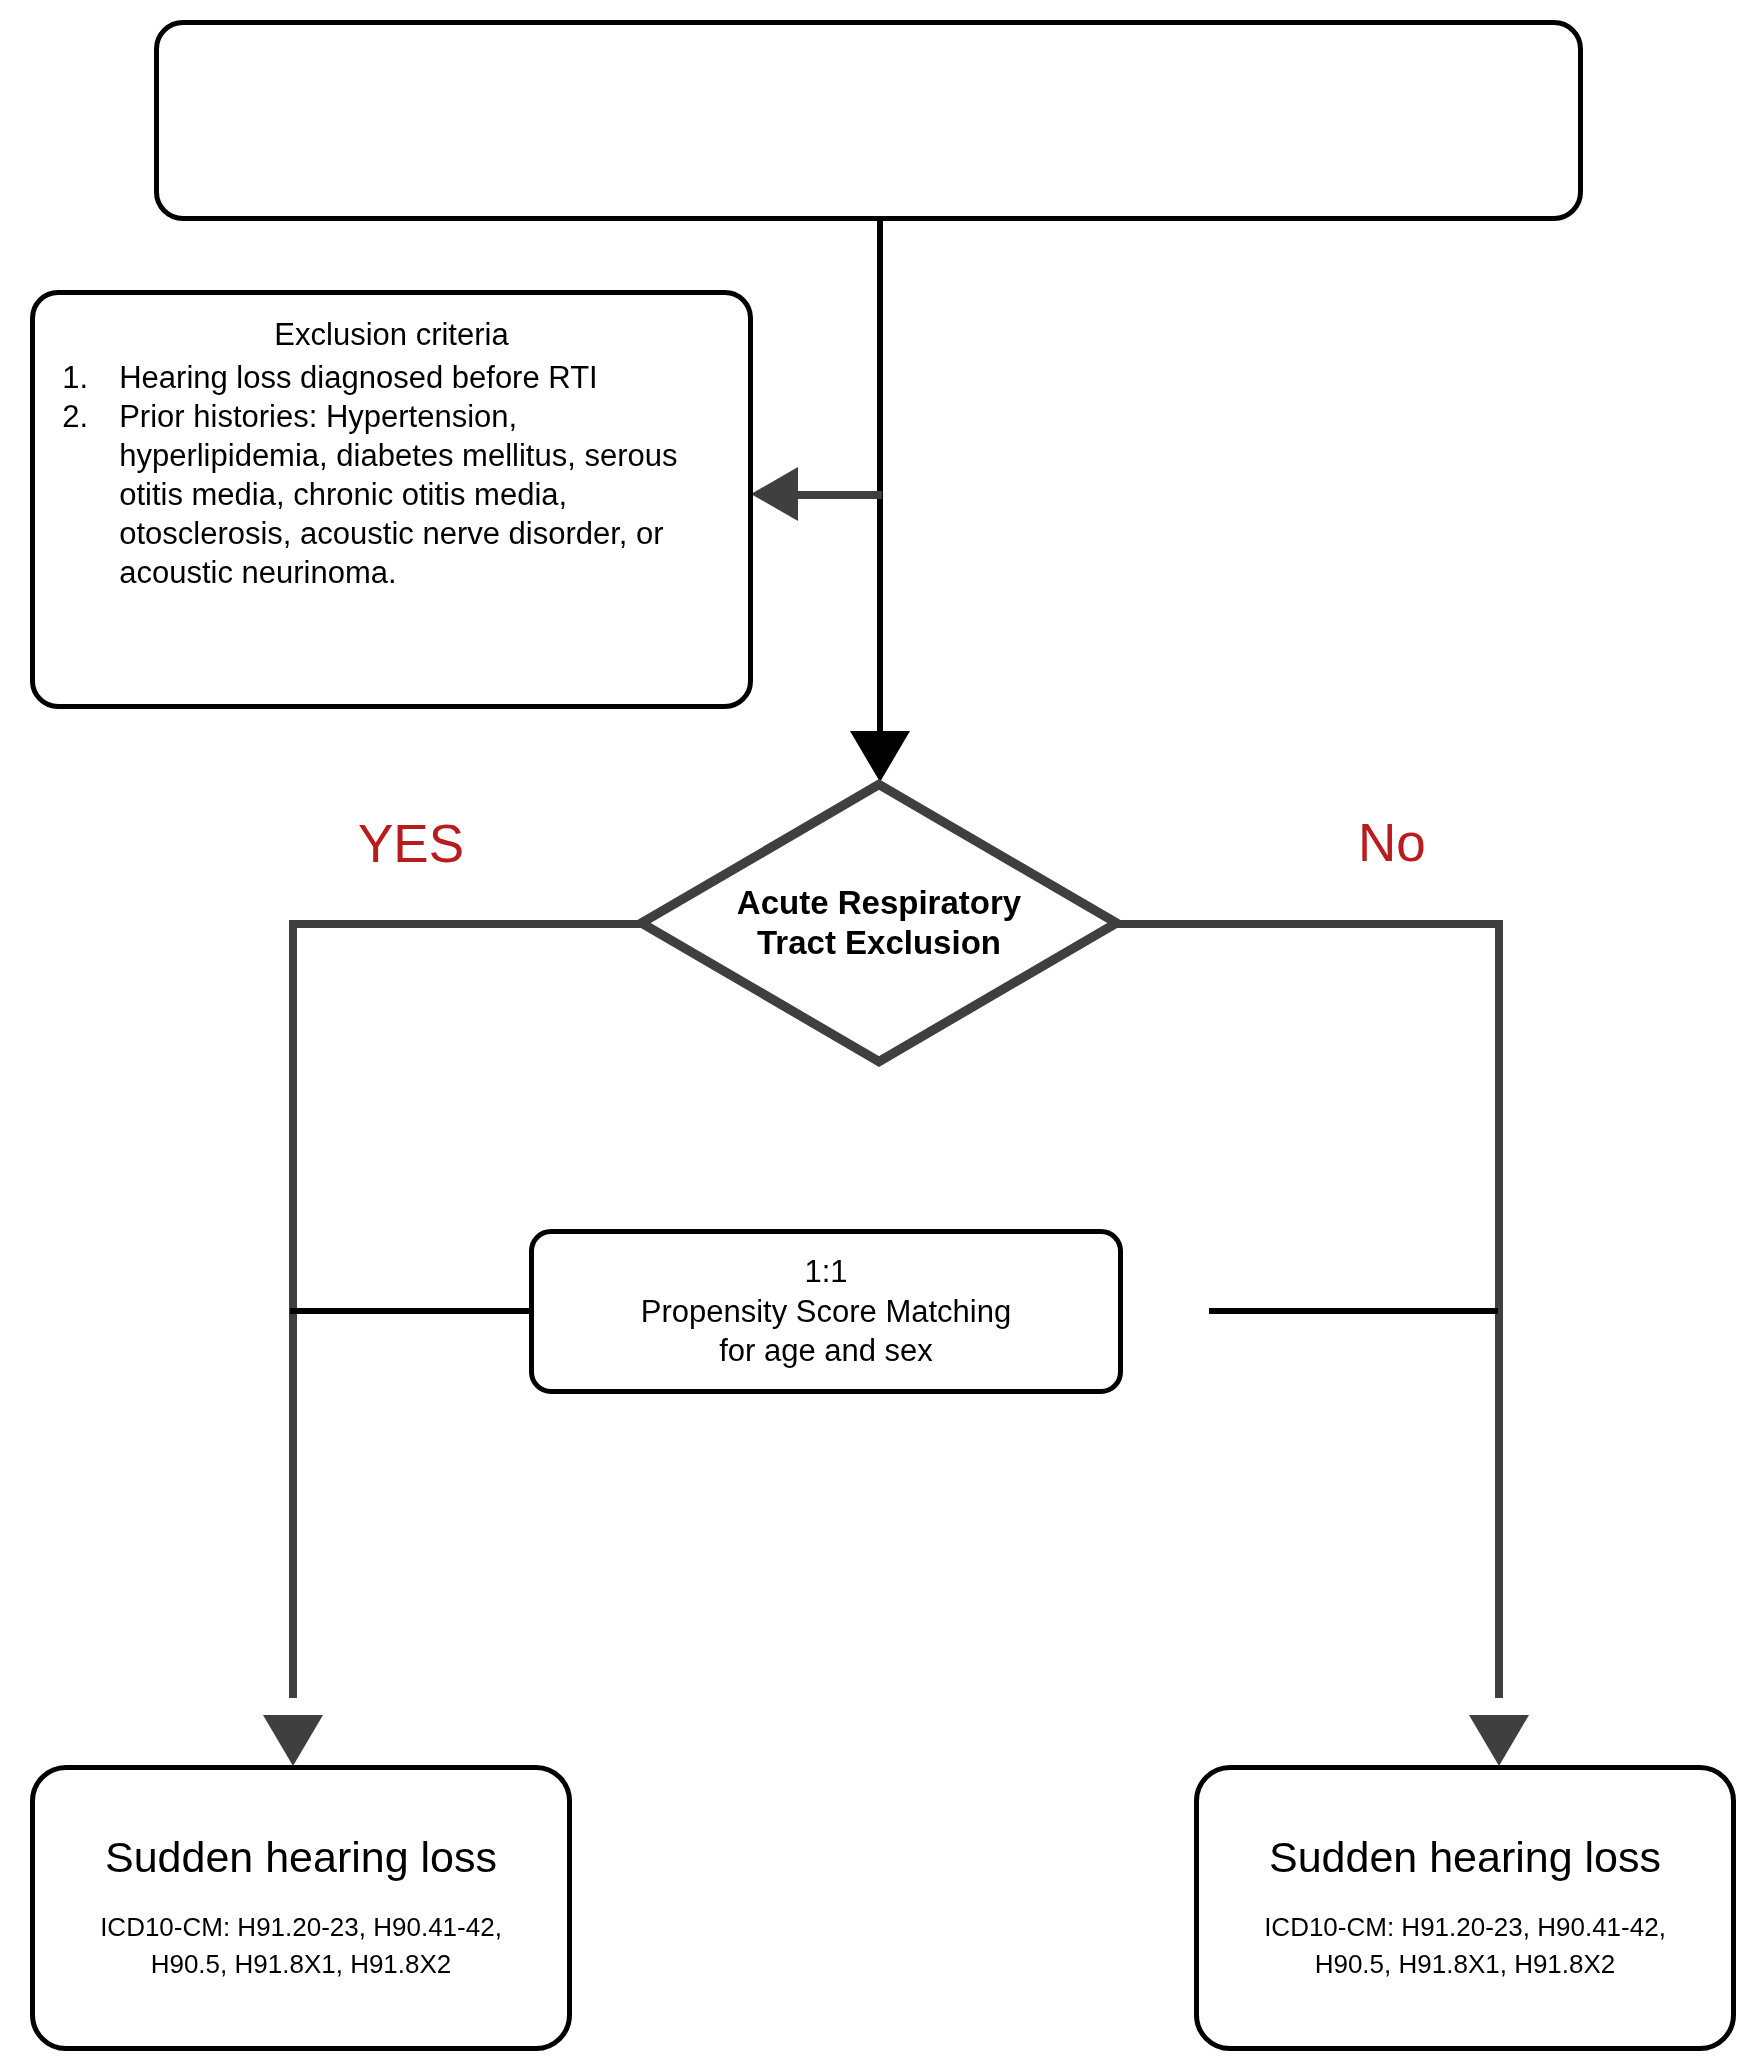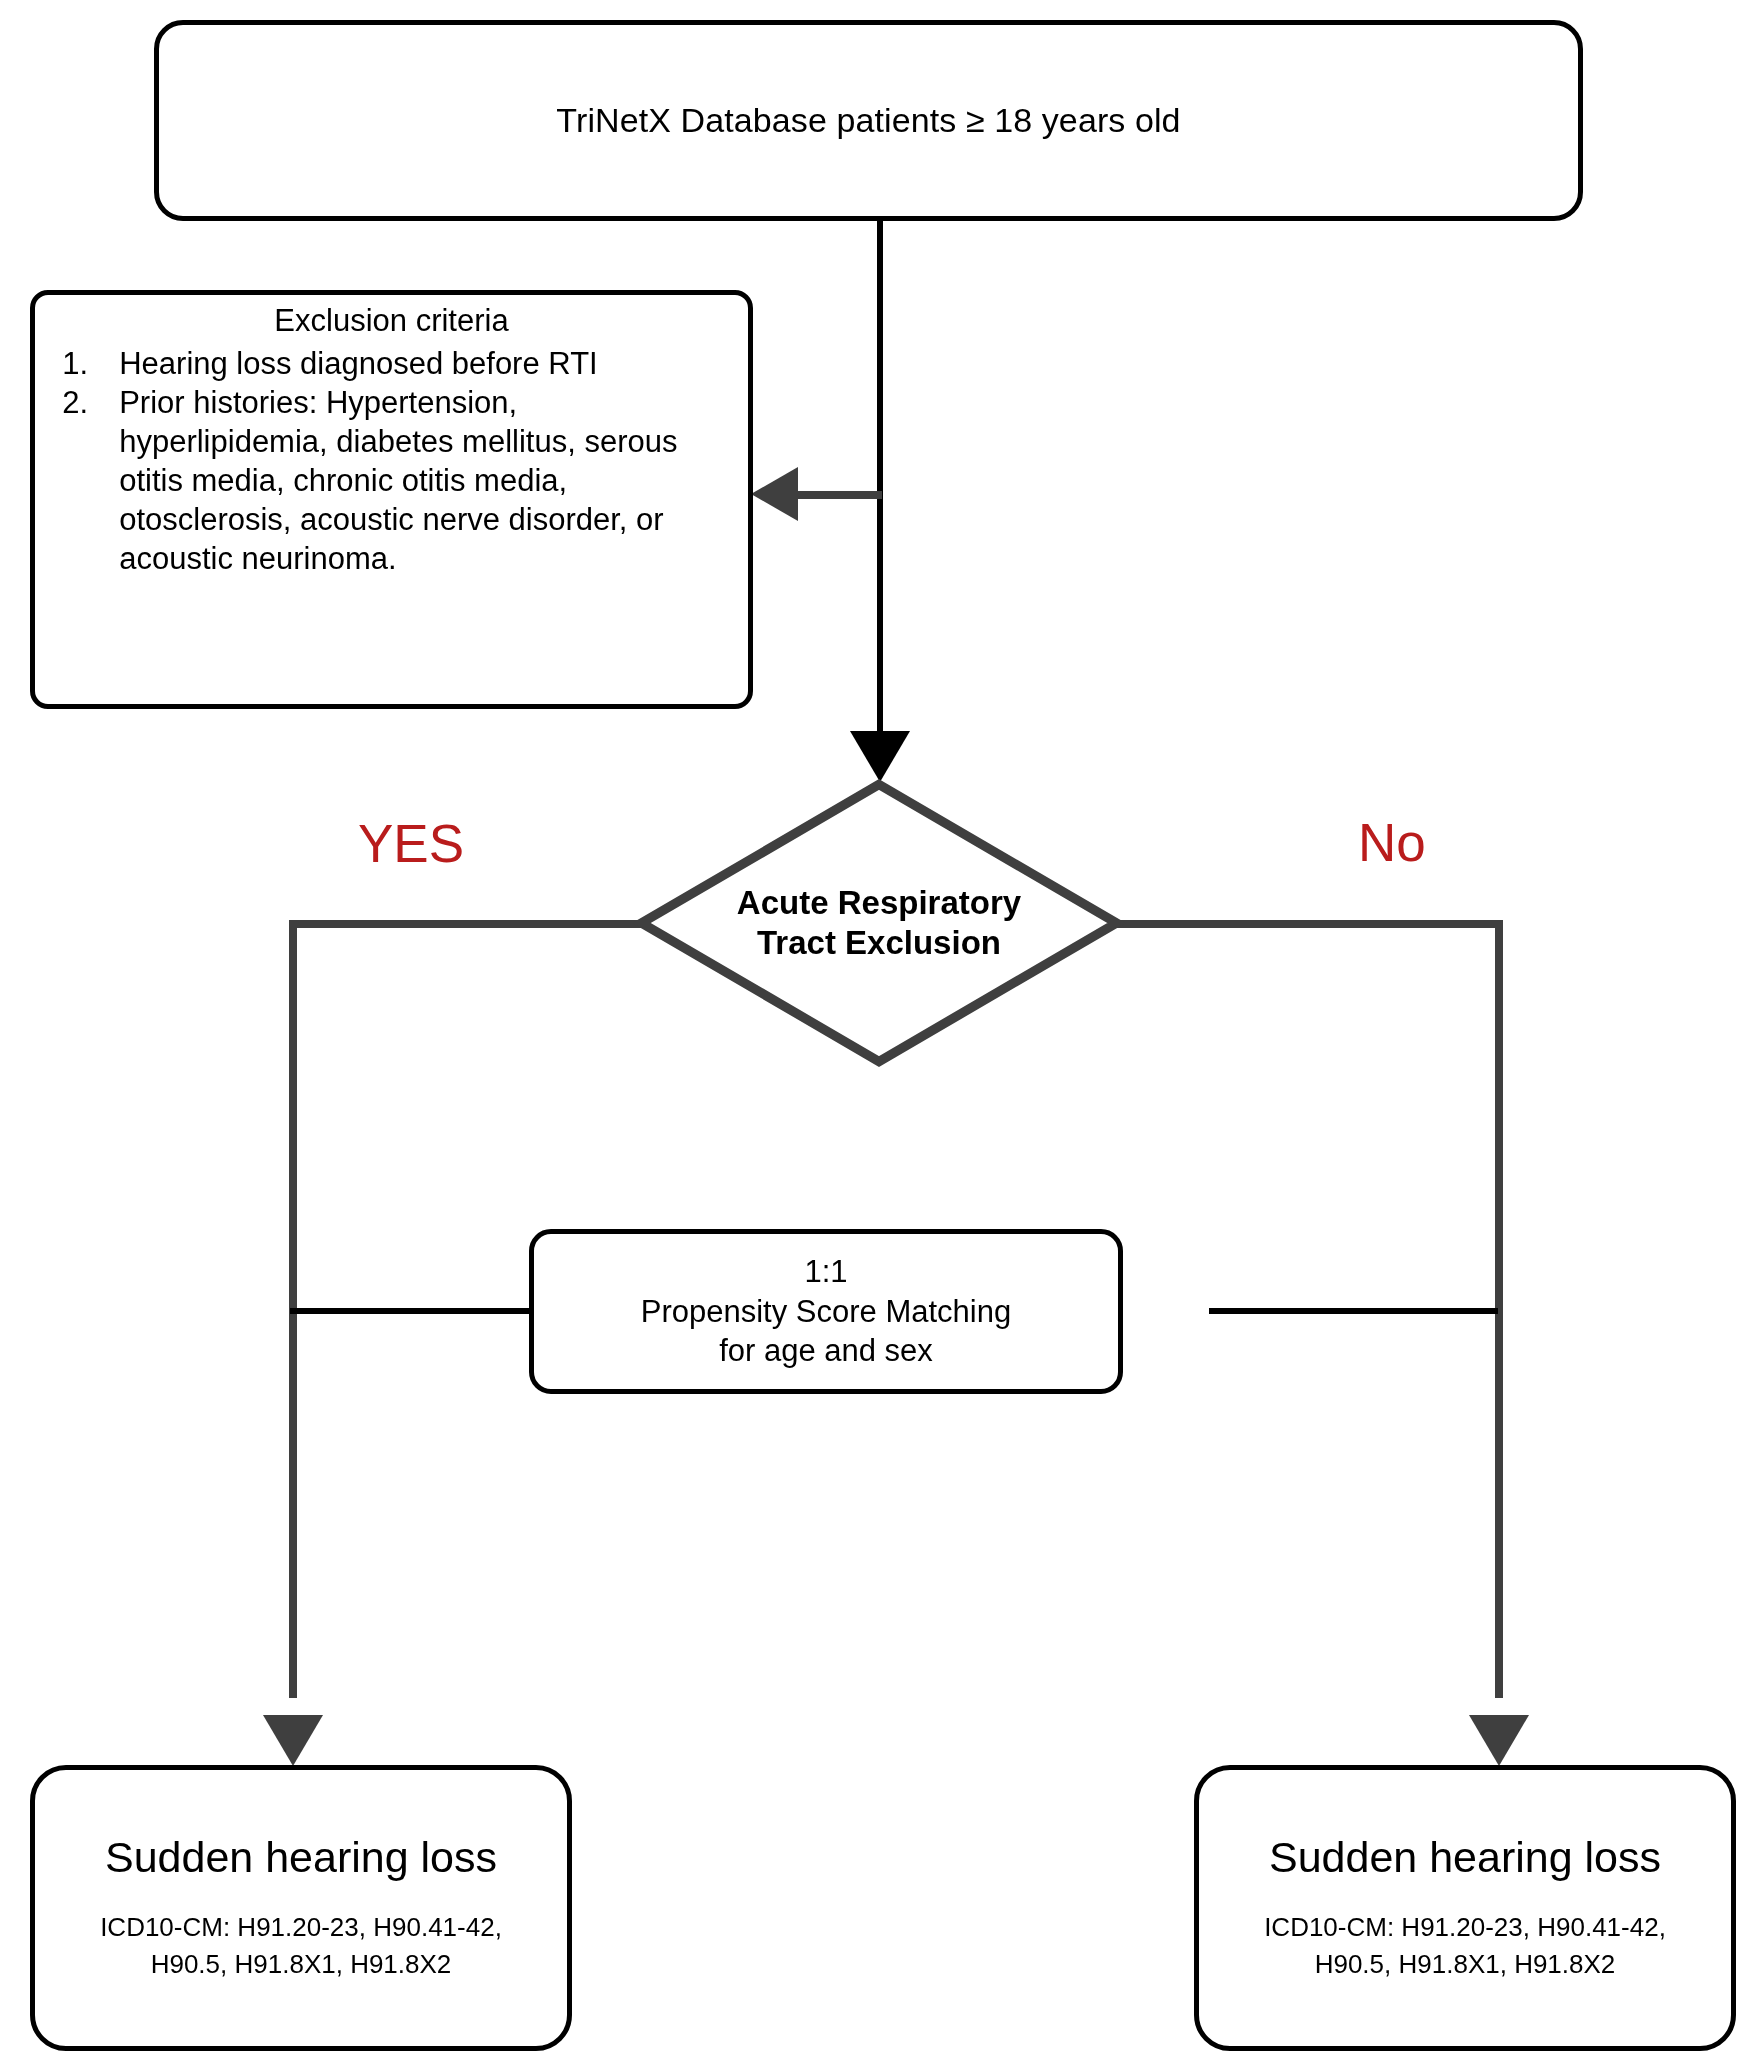--- a/index.html
+++ b/index.html
@@ -38,24 +38,24 @@
   #top-box .line{
     font-size:34px;
     line-height:1.32;
     letter-spacing:0.1px;
     white-space:nowrap;
   }
 
   
   #exclusion-box{
     left:30px; top:290px; width:723px; height:419px;
-    border-radius:18px;
+    border-radius:28px;
     align-items:stretch;
     justify-content:flex-start;
-    padding:7px 25px 11px 25px;
+    padding:21px 25px 11px 25px;
   }
   #exclusion-title{
     font-size:31px;
     text-align:center;
     line-height:1.25;
     margin-bottom:3.3px;
   }
   .excl-item{
     display:flex;
     align-items:flex-start;
@@ -163,21 +163,20 @@
     border-right:47px solid #3f3f3f;
     z-index:3;
   }
 </style>
 </head>
 <body>
 
 <div id="canvas">
 
   <div class="node rounded-lg" id="top-box">
-    <div class="line">TriNetX Database patients ≥ 18 years old</div>
   </div>
 
   <div class="node rounded-md" id="exclusion-box">
     <div id="exclusion-title">Exclusion criteria</div>
     <div class="excl-item">
       <span class="excl-num">1.</span>
       <span class="excl-text">Hearing loss diagnosed before RTI</span>
     </div>
     <div class="excl-item">
       <span class="excl-num">2.</span>

